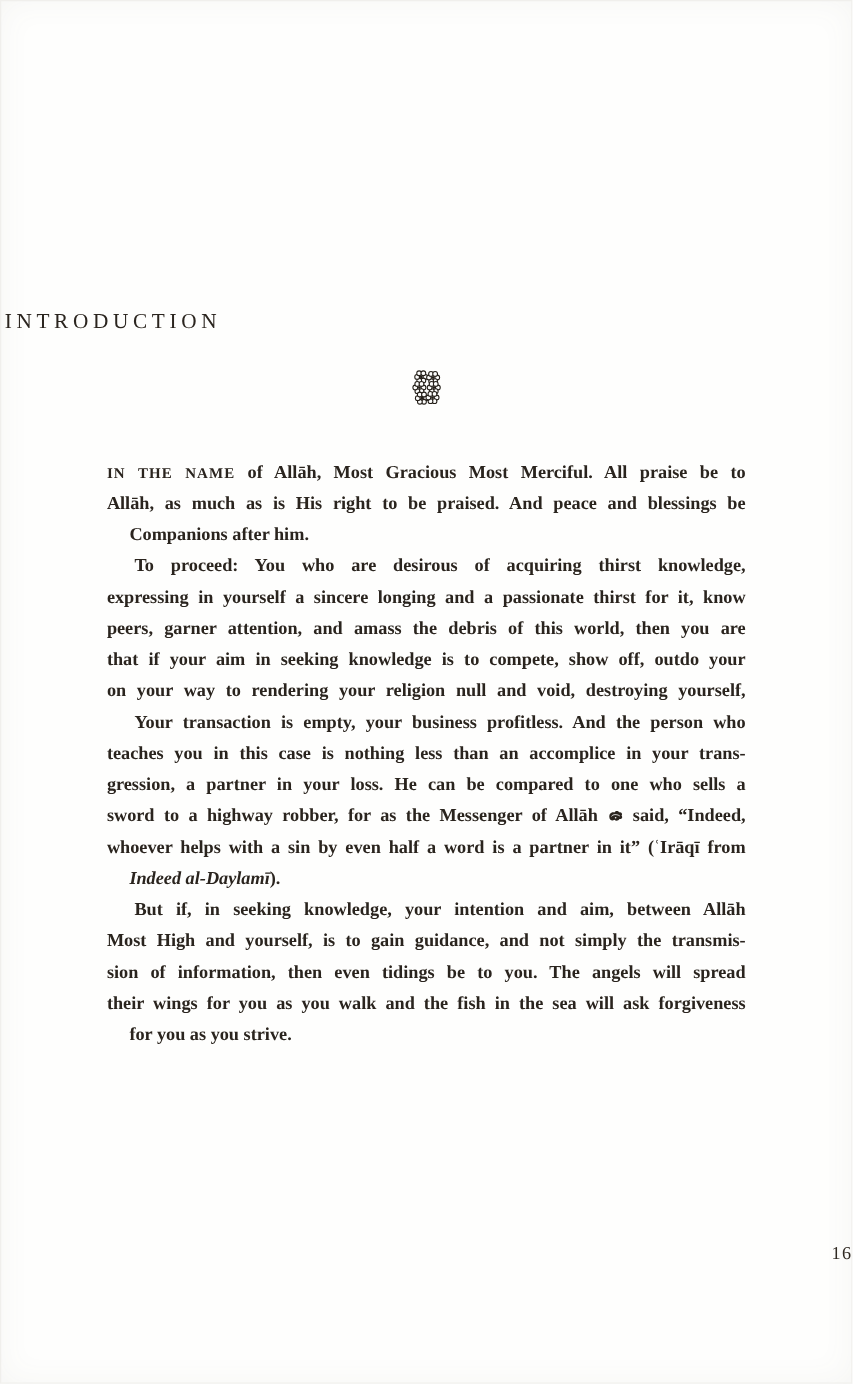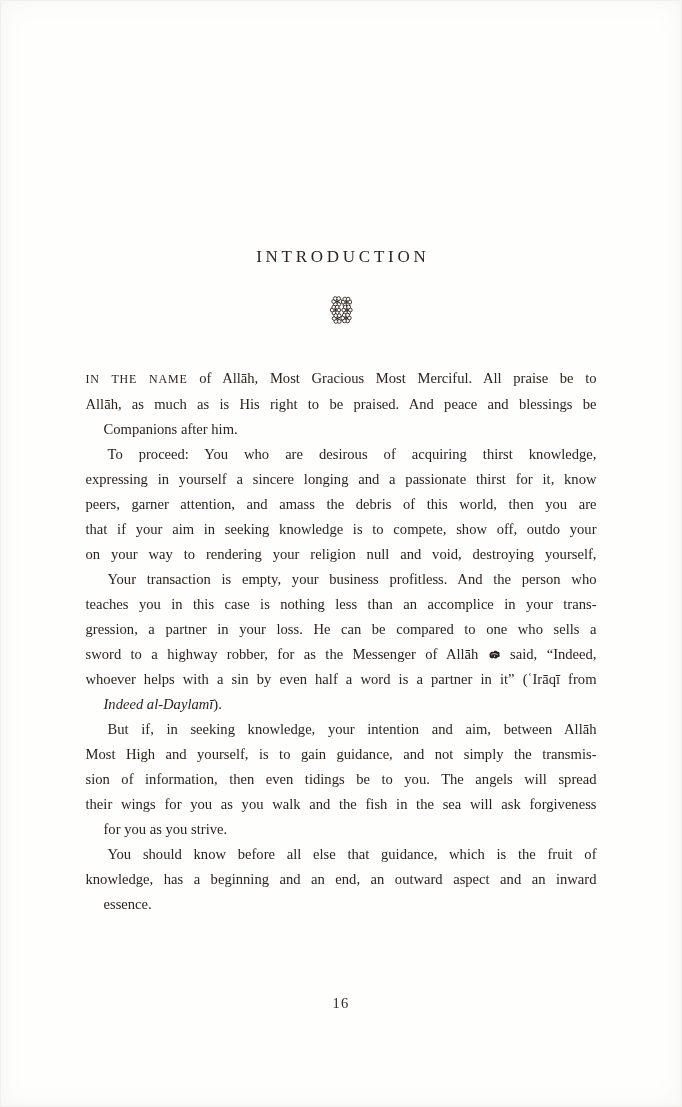--- a/index.html
+++ b/index.html
@@ -14,21 +14,20 @@
     margin: 0 auto;
     background: #fefefd;
     box-shadow: inset 0 0 0 1px #f0efec, inset 0 0 26px rgba(100, 95, 85, 0.06);
     font-family: "Liberation Serif", "DejaVu Serif", serif;
     color: #2a241e;
     overflow: hidden;
   }
   .page-title {
     margin: 0;
     padding-top: 248px;
-    text-align: center;
     font-size: 17px;
     font-weight: 400;
     letter-spacing: 0.22em;
     text-indent: 0.22em; 
     color: #2b251f;
     line-height: 1;
   }
   .ornament-wrap {
     margin-top: 31px;
     text-align: center;
@@ -40,20 +39,21 @@
   .body-text {
     margin: 42px auto 0 auto;
     width: 511px;
     font-size: 14.6px;
     line-height: 25px;
   }
   .para { margin: 0; }
   .line {
     text-align: justify;
     text-align-last: justify;
+    font-weight: bold;
     -moz-text-align-last: justify;
   }
   .line.last {
     text-align-last: left;
     margin-left: 18px;
     -moz-text-align-last: left;
   }
   .line.indent { text-indent: 22px; }
   .sc {
     font-size: 0.82em;
@@ -64,21 +64,21 @@
     display: inline-block;
     width: 13px;
     height: 11px;
     vertical-align: -1px;
   }
   .page-number {
     position: absolute;
     left: 0;
     right: 0;
     top: 995px;
-    text-align: center;
+    text-align: right;
     font-size: 14.5px;
     letter-spacing: 0.08em;
     color: #2f2922;
     font-feature-settings: "onum";
   }
 </style>
 </head>
 <body>
 
 <div class="page">
@@ -157,21 +157,16 @@
         <div class="line"><span>whoever helps with a sin by even half a word is a partner in it” (ʿIrāqī from</span></div>
         <div class="line last"><span class="it">Indeed al-Daylamī</span><span>).</span></div>
       </div>
       <div class="para">
         <div class="line indent"><span>But if, in seeking knowledge, your intention and aim, between Allāh</span></div>
         <div class="line"><span>Most High and yourself, is to gain guidance, and not simply the transmis-</span></div>
         <div class="line"><span>sion of information, then even tidings be to you. The angels will spread</span></div>
         <div class="line"><span>their wings for you as you walk and the fish in the sea will ask forgiveness</span></div>
         <div class="line last"><span>for you as you strive.</span></div>
       </div>
-      <div class="para">
-        <div class="line indent"><span>You should know before all else that guidance, which is the fruit of</span></div>
-        <div class="line"><span>knowledge, has a beginning and an end, an outward aspect and an inward</span></div>
-        <div class="line last"><span>essence.</span></div>
-      </div>
     </div>
 
   <div class="page-number">16</div>
 </div>
 
 </body></html>

